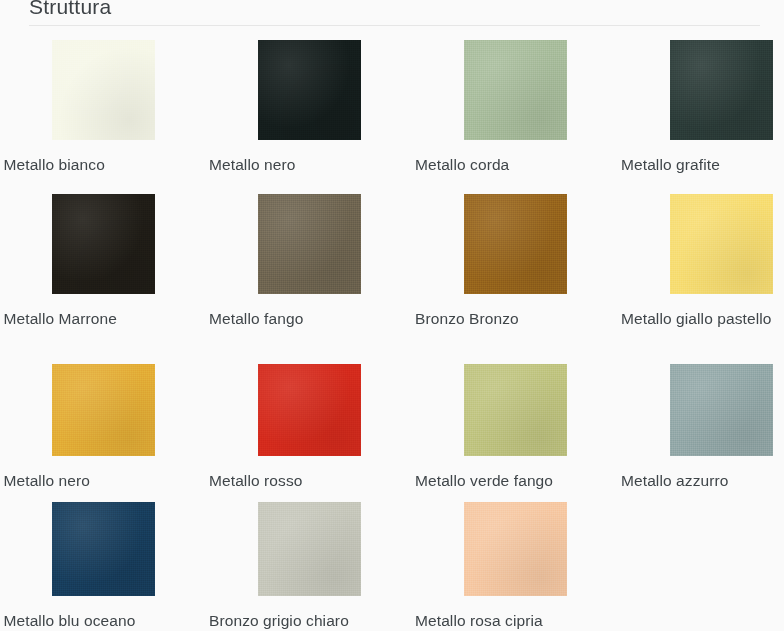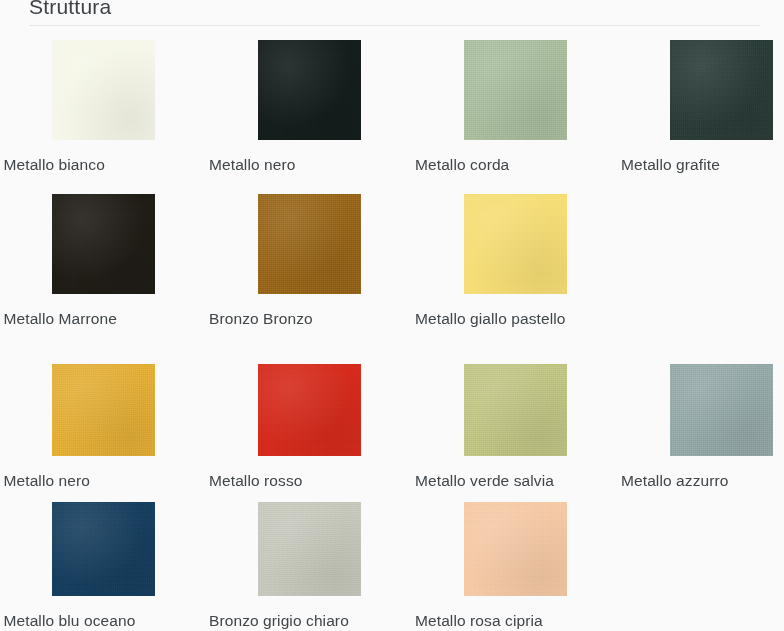--- a/index.html
+++ b/index.html
@@ -156,41 +156,45 @@
         <div class="cell col-3">
           <div class="swatch" style="background-color: rgb(43, 59, 56);"></div>
           <div class="swatch-label">Metallo grafite</div>
         </div>
       </div>
       <div class="grid-row row-1">
         <div class="cell col-0">
           <div class="swatch" style="background-color: rgb(31, 28, 22);"></div>
           <div class="swatch-label">Metallo Marrone</div>
         </div>
+        <div class="cell col-1">
+          <div class="swatch" style="background-color: rgb(110, 100, 80);"></div>
+          <div class="swatch-label">Metallo fango</div>
+        </div>
         <div class="cell col-2">
           <div class="swatch" style="background-color: rgb(150, 100, 28);"></div>
           <div class="swatch-label">Bronzo Bronzo</div>
         </div>
         <div class="cell col-3">
           <div class="swatch" style="background-color: rgb(247, 221, 114);"></div>
           <div class="swatch-label">Metallo giallo pastello</div>
         </div>
       </div>
       <div class="grid-row row-2">
         <div class="cell col-0">
           <div class="swatch" style="background-color: rgb(227, 173, 54);"></div>
           <div class="swatch-label">Metallo nero</div>
         </div>
         <div class="cell col-1">
           <div class="swatch" style="background-color: rgb(212, 42, 28);"></div>
           <div class="swatch-label">Metallo rosso</div>
         </div>
         <div class="cell col-2">
           <div class="swatch" style="background-color: rgb(192, 196, 128);"></div>
-          <div class="swatch-label">Metallo verde salvia</div>
+          <div class="swatch-label">Metallo verde fango</div>
         </div>
         <div class="cell col-3">
           <div class="swatch" style="background-color: rgb(147, 168, 168);"></div>
           <div class="swatch-label">Metallo azzurro</div>
         </div>
       </div>
       <div class="grid-row row-3">
         <div class="cell col-0">
           <div class="swatch" style="background-color: rgb(23, 61, 92);"></div>
           <div class="swatch-label">Metallo blu oceano</div>

